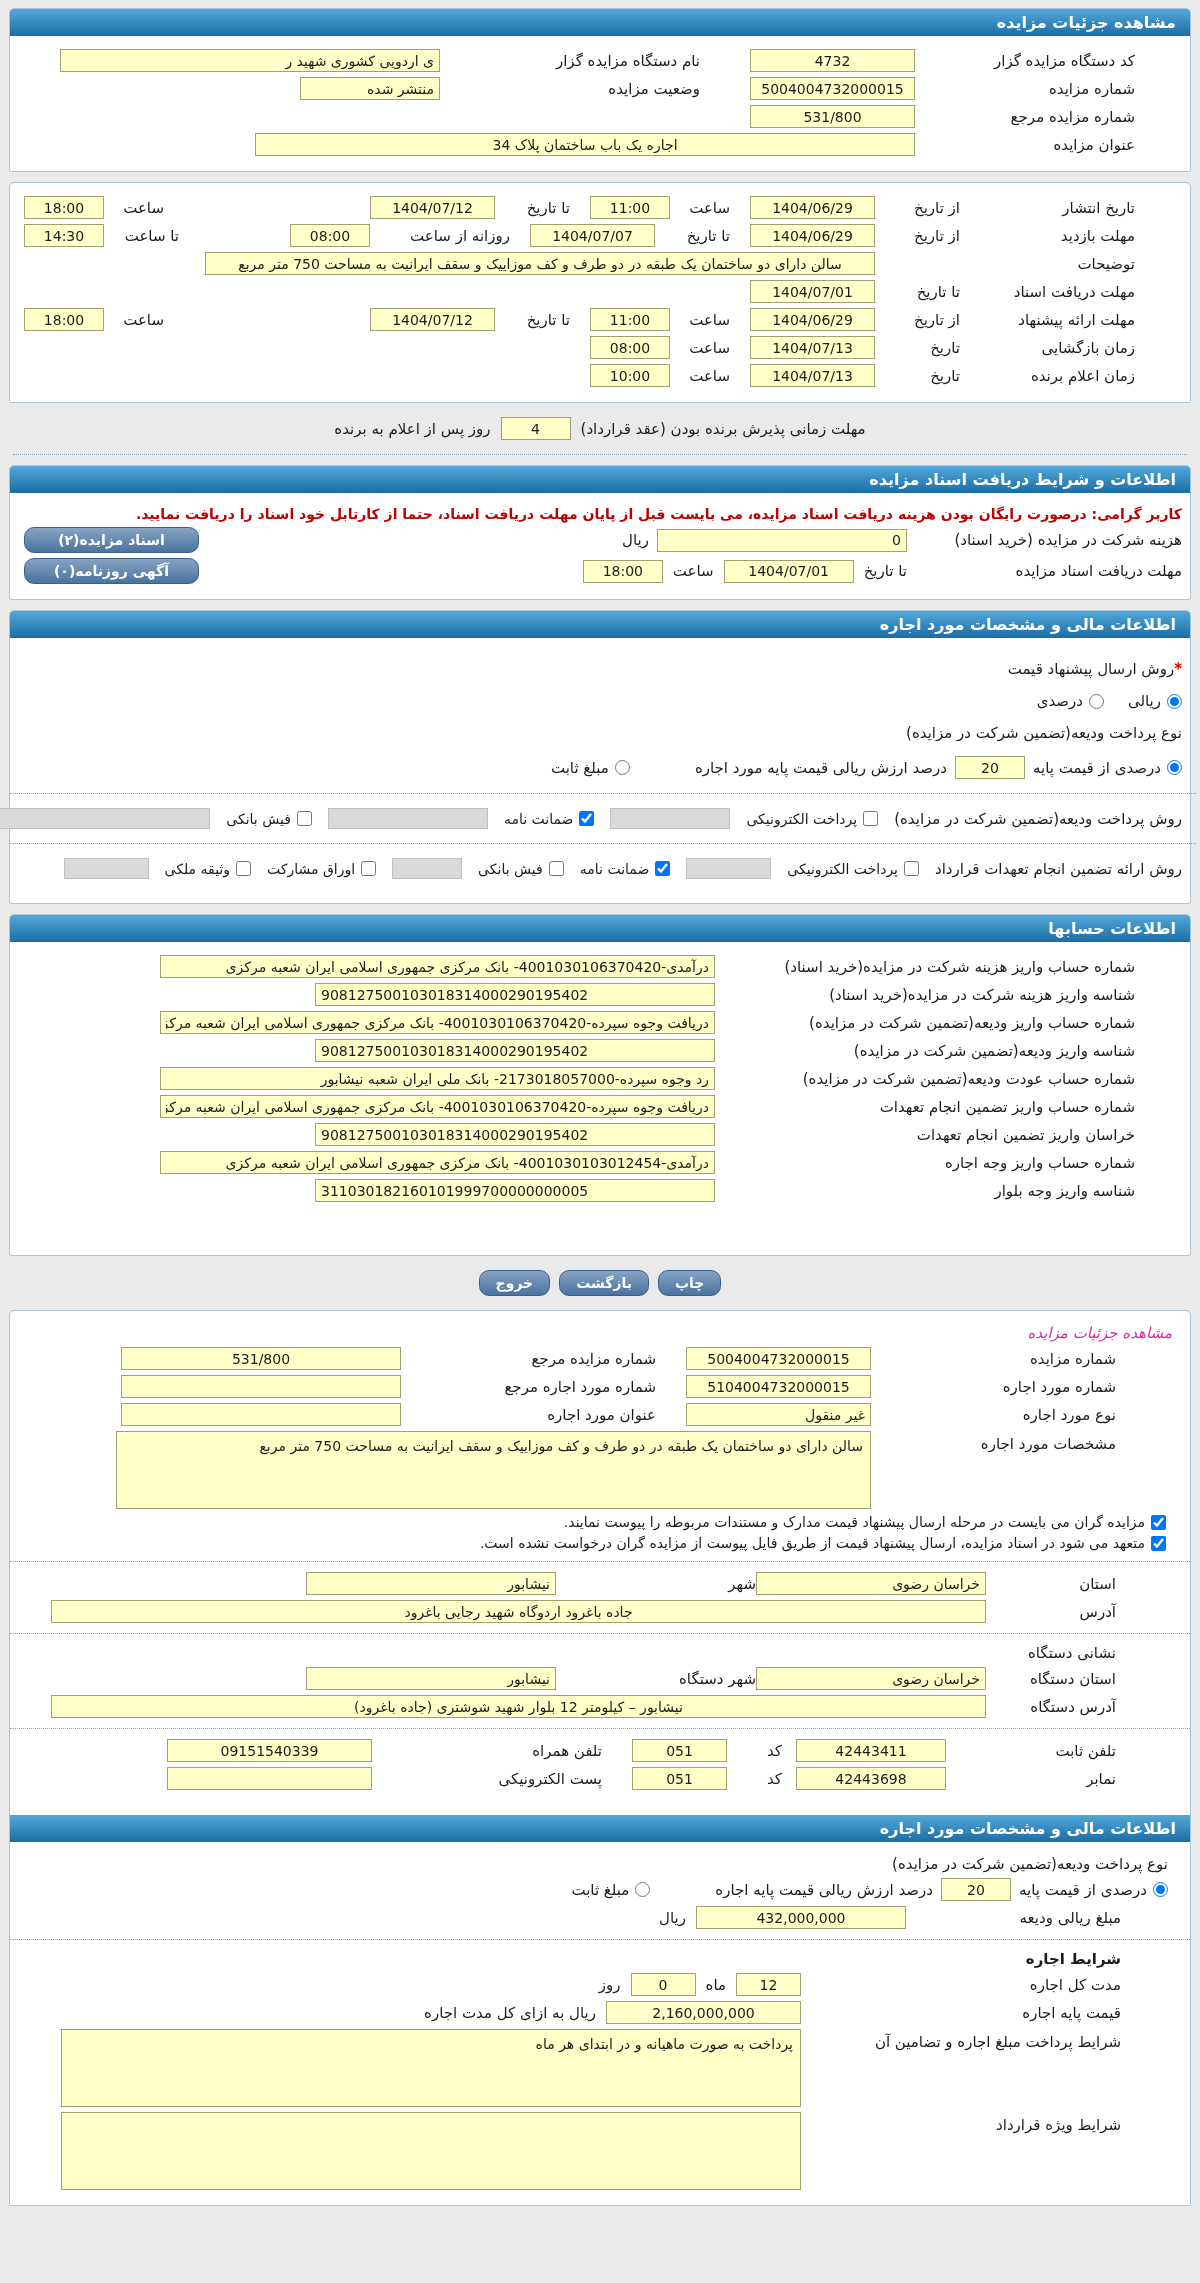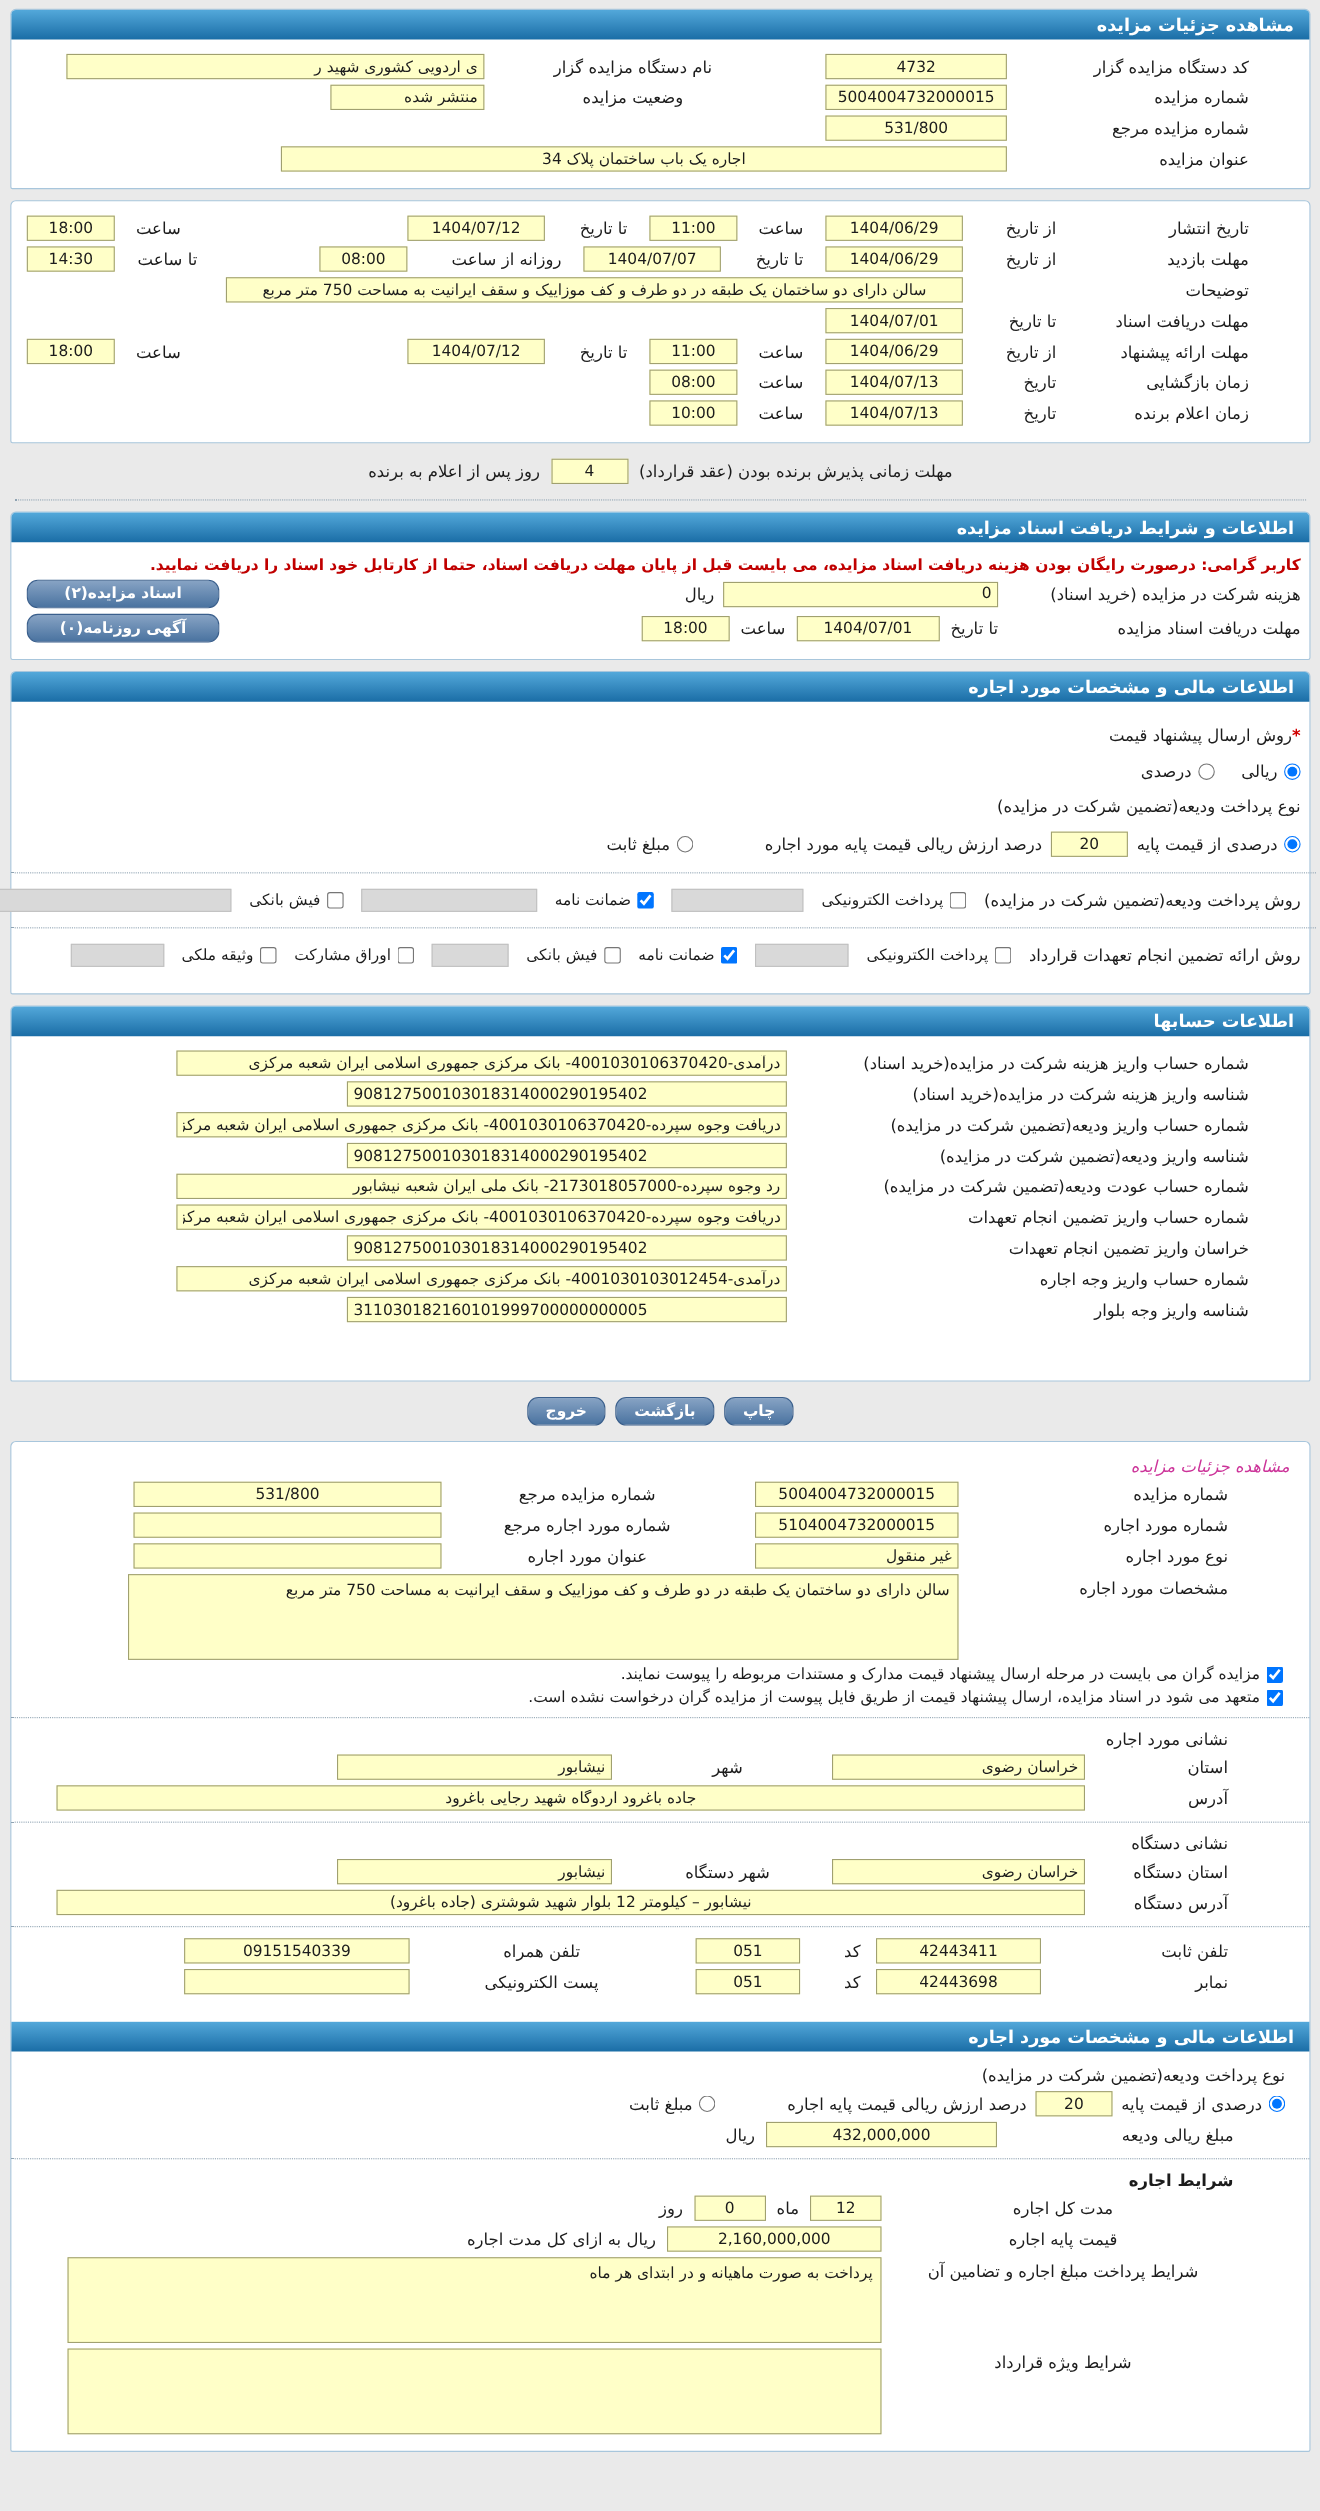--- a/index.html
+++ b/index.html
@@ -9,21 +9,21 @@
   .panel{background:#ffffff;border:1px solid #a8c6dc;border-radius:5px 5px 2px 2px;margin-bottom:10px}
   .hd{background:linear-gradient(180deg,#53a8da,#1a6da6);color:#fff;font-weight:700;font-size:16px;padding:4px 14px;border-radius:4px 4px 0 0}
   .hd.flat{border-radius:0;margin-top:10px}
   .bd{padding:8px 14px 10px}
   .row{display:flex;align-items:center;margin:5px 0}
   .roomy{margin:14px 0}
   .ind55{padding-right:55px}
   .ind8{padding-right:8px}
   .ind60{padding-right:60px}
   .lbl{white-space:nowrap;padding-left:10px;flex:none}
-  .end{text-align:center}
+  .end{text-align:right}
   .opt{margin-left:16px;padding-left:0}
   .sm{font-size:14px}
   .fld{background:#ffffc8;border:1px solid #a0a070;height:23px;padding:1px 5px;font-family:inherit;font-size:14px;color:#1c1c1c;flex:none}
   .ltr{direction:ltr;text-align:center}
   textarea.fld{height:78px;resize:none;padding:4px 7px;line-height:1.5}
   .graybox{display:inline-block;background:#d9d9d9;border:1px solid #c0c0c0;height:21px;margin-left:16px;flex:none}
   .btn{background:linear-gradient(180deg,#87a3c4,#4a73a0);color:#fff;border:1px solid #3a5f8c;border-radius:10px;padding:4px 16px;font-family:inherit;font-size:14px;font-weight:700;cursor:pointer;white-space:nowrap;flex:none}
   .btn-row{display:flex;justify-content:center;gap:9px;margin:14px 0}
   .sep{border-top:1px dotted #8fa3b2;margin:9px 0}
   .sep.full{margin:10px -14px}
@@ -301,23 +301,20 @@
       <div class="row" style="padding-right:10px">
         <input type="checkbox" checked="" style="">
         <span class="lbl opt sm">مزایده گران می بایست در مرحله ارسال پیشنهاد قیمت مدارک و مستندات مربوطه را پیوست نمایند.</span>
       </div>
       <div class="row" style="padding-right:10px">
         <input type="checkbox" checked="" style="">
         <span class="lbl opt sm">متعهد می شود در اسناد مزایده، ارسال پیشنهاد قیمت از طریق فایل پیوست از مزایده گران درخواست نشده است.</span>
       </div>
       <div class="sep full"></div>
       <div class="row ind60">
-        <span class="lbl">نشانی مورد اجاره</span>
-      </div>
-      <div class="row ind60">
         <span class="lbl" style="width:130px">استان</span>
         <input type="text" readonly="" class="fld" style="width: 230px;" value="خراسان رضوی">
         <span class="lbl end" style="width:200px">شهر</span>
         <input type="text" readonly="" class="fld" style="width: 250px;" value="نیشابور">
       </div>
       <div class="row ind60">
         <span class="lbl" style="width:130px">آدرس</span>
         <input type="text" readonly="" class="fld" style="width: 935px; text-align: center;" value="جاده باغرود اردوگاه شهید رجایی باغرود">
       </div>
       <div class="sep full"></div>

